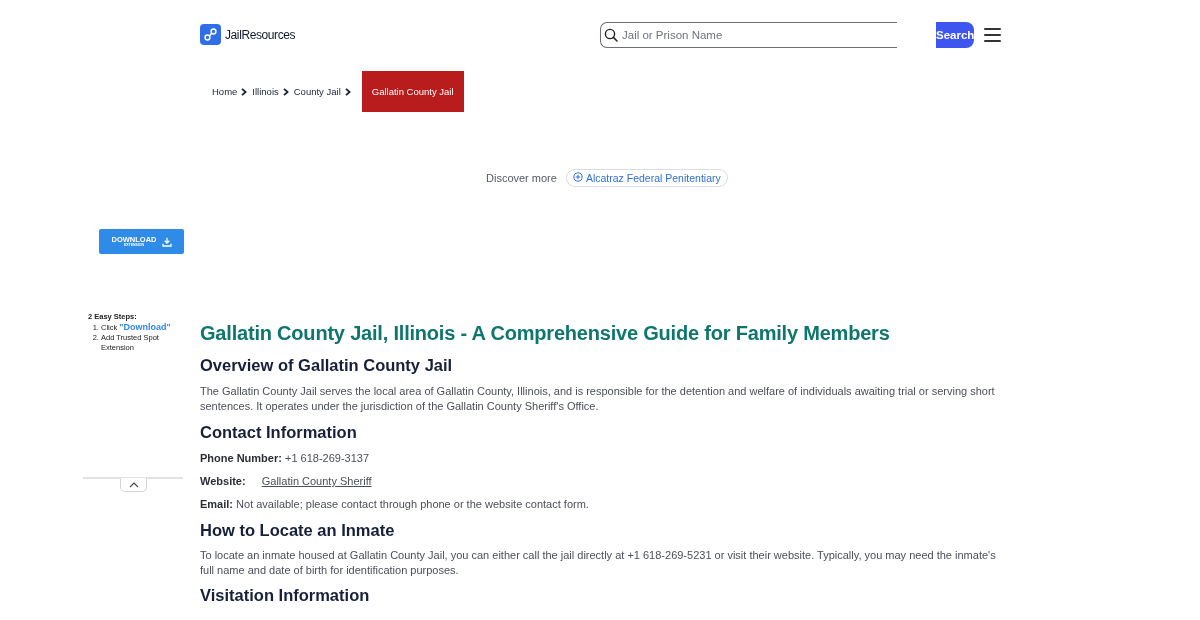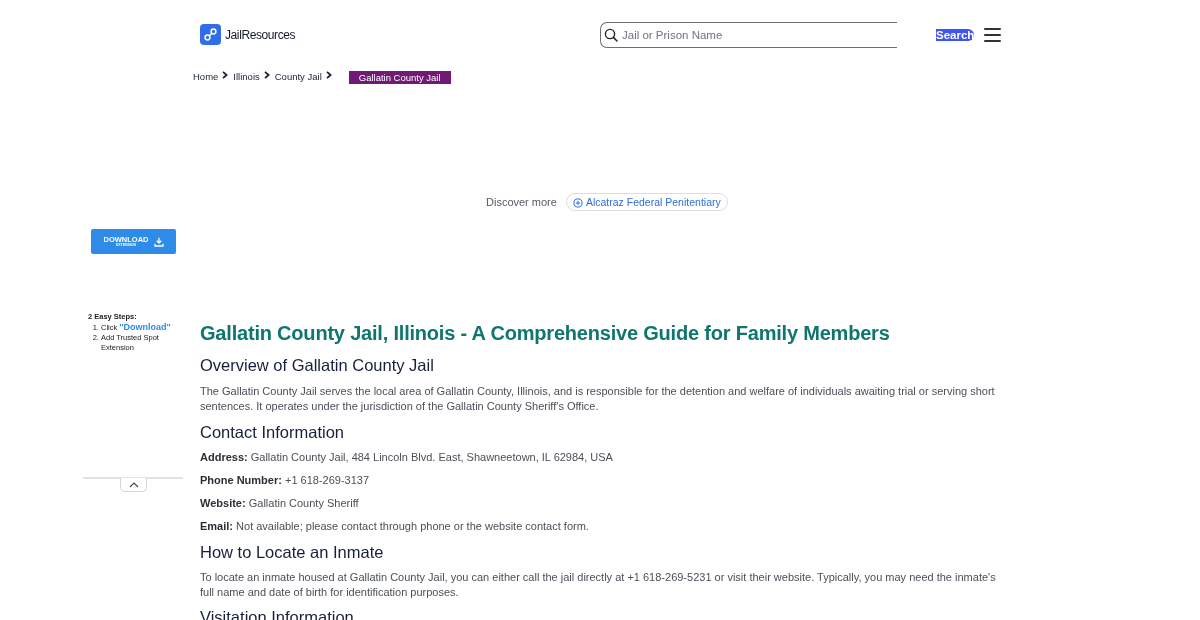--- a/index.html
+++ b/index.html
@@ -4,59 +4,59 @@
 <style>
   * { box-sizing: border-box; margin: 0; padding: 0; }
   html, body { width: 1200px; height: 620px; overflow: hidden; background: #ffffff; }
   body { font-family: "Liberation Sans", "DejaVu Sans", sans-serif; color: #1b2236; position: relative; }
 
   
   .logo { position: absolute; left: 200px; top: 24px; display: flex; align-items: center; gap: 4px; }
   .logo-mark { width: 21px; height: 21px; background: #2f6ee8; border-radius: 4px; display: flex; align-items: center; justify-content: center; }
   .logo-text { font-size: 12px; color: #141a2b; letter-spacing: -0.4px; }
 
-  .search-wrap { position: absolute; left: 600px; top: 22px; width: 356px; height: 26px; display: flex; align-items: center; }
+  .search-wrap { position: absolute; left: 600px; top: 22px; width: 356px; height: 26px; display: flex; }
   .search-box { flex: 0 0 297px; height: 26px; border: 1px solid #6b6f78; border-right: none; border-radius: 7px 0 0 7px; display: flex; align-items: center; padding-left: 3px; background: #fff; }
   .search-box svg { flex: 0 0 auto; }
   .search-input { border: none; outline: none; font-family: "Liberation Sans", sans-serif; font-size: 11.5px; color: #333; width: 260px; margin-left: 4px; background: transparent; }
   .search-input::placeholder { color: #6f7480; }
   .search-btn { flex: 1; background: #3f55f0; color: #fff; border: none; border-radius: 0 8px 8px 0; font-family: "Liberation Sans", sans-serif; font-weight: bold; font-size: 11.5px; cursor: pointer; margin-left: 39px; }
 
   .menu-btn { position: absolute; left: 984px; top: 28px; width: 17px; height: 14px; display: flex; flex-direction: column; justify-content: space-between; cursor: pointer; }
   .menu-btn span { display: block; height: 2px; background: #333; border-radius: 1px; }
 
   
-  .breadcrumb { position: absolute; left: 193px; top: 71px; display: flex; align-items: flex-start; font-size: 9.5px; color: #1b2236; }
+  .breadcrumb { position: absolute; left: 212px; top: 71px; display: flex; align-items: center; font-size: 9.5px; color: #1b2236; }
   .crumb { cursor: pointer; }
   .crumb-sep { margin: 0 5px 0 4px; display: inline-flex; }
-  .crumb-current { background: #701a75; color: #fff; padding: 1px 10px; margin-left: 12px; }
+  .crumb-current { background: #b91c1c; color: #fff; padding: 15px 10px; margin-left: 6px; }
 
   
-  .discover { position: absolute; left: 486px; top: 169px; display: flex; align-items: center; font-size: 11px; color: #555b66; margin-top: 24px; }
-  .discover-chip { margin-left: 9px; display: flex; align-items: flex-end; gap: 3px; border: 1px solid #d9dde4; border-radius: 10px; padding: 2px 6px; color: #2f6fd6; font-size: 10.5px; cursor: pointer; }
+  .discover { position: absolute; left: 486px; top: 169px; display: flex; align-items: center; font-size: 11px; color: #555b66; }
+  .discover-chip { margin-left: 9px; display: flex; align-items: flex-start; gap: 3px; border: 1px solid #d9dde4; border-radius: 10px; padding: 2px 6px; color: #2f6fd6; font-size: 10.5px; cursor: pointer; }
 
   
-  .dl-btn { position: absolute; left: 91px; top: 229px; width: 85px; height: 25px; background: #2f8be8; border-radius: 2px; display: flex; align-items: center; justify-content: center; gap: 5px; cursor: pointer; }
+  .dl-btn { position: absolute; left: 99px; top: 229px; width: 85px; height: 25px; background: #2f8be8; border-radius: 2px; display: flex; align-items: center; justify-content: center; gap: 5px; cursor: pointer; }
   .dl-text { display: flex; flex-direction: column; align-items: center; color: #fff; line-height: 1; }
   .dl-main { font-size: 7.5px; font-weight: bold; }
   .dl-sub { font-size: 3.5px; font-weight: bold; margin-top: 1px; }
   .steps { position: absolute; left: 88px; top: 312px; font-size: 7.5px; color: #222; line-height: 10px; }
   .steps-title { font-weight: bold; }
   .steps ol { margin-left: 13px; }
   .steps .dl-word { color: #2f8be8; font-weight: bold; font-size: 9px; }
   .collapse-bar { position: absolute; left: 83px; top: 477px; width: 100px; height: 2px; background: #e3e3e3; }
   .collapse-tab { position: absolute; left: 120px; top: 478px; width: 27px; height: 14px; border: 1px solid #d5d5d5; border-top: none; border-radius: 0 0 5px 5px; background: #fff; display: flex; align-items: center; justify-content: center; cursor: pointer; }
 
   
   .article { position: absolute; left: 200px; top: 320px; width: 800px; }
   h1.page-title { font-size: 20px; font-weight: bold; color: #0f766e; letter-spacing: -0.2px; line-height: 26px; }
-  h2 { font-size: 16.5px; font-weight: normal; color: #16203a; line-height: 22px; }
+  h2 { font-size: 16.5px; font-weight: bold; color: #16203a; line-height: 22px; }
   p { font-size: 11px; color: #4b4f58; line-height: 15px; }
   p b { color: #2a2e36; }
-  a.link { color: #4b4f58; cursor: pointer; }
+  a.link { color: #4b4f58; text-decoration: underline; cursor: pointer; margin-left: 13px; }
 </style>
 </head>
 <body>
 
 <div class="logo">
   <div class="logo-mark">
     <svg width="15" height="15" viewBox="0 0 15 15">
         <circle cx="4.5" cy="10.5" r="2.4" fill="none" stroke="#fff" stroke-width="1.5"></circle>
         <circle cx="10.5" cy="4.5" r="2.4" fill="none" stroke="#fff" stroke-width="1.5"></circle>
         <path d="M6.3 9 L8.8 6.2" stroke="#fff" stroke-width="1.4"></path>
@@ -141,21 +141,20 @@
     </svg>
 </div>
 
 <article class="article">
   <h1 class="page-title">Gallatin County Jail, Illinois - A Comprehensive Guide for Family Members</h1>
 
   <h2 style="margin-top:8px;">Overview of Gallatin County Jail</h2>
   <p style="margin-top:8px;">The Gallatin County Jail serves the local area of Gallatin County, Illinois, and is responsible for the detention and welfare of individuals awaiting trial or serving short sentences. It operates under the jurisdiction of the Gallatin County Sheriff's Office.</p>
 
   <h2 style="margin-top:7px;">Contact Information</h2>
-  <p style="margin-top:7px;"><b>Address:</b> <span>Gallatin County Jail, 484 Lincoln Blvd. East, Shawneetown, IL 62984, USA</span></p>
   <p style="margin-top:8px;"><b>Phone Number:</b> <span>+1 618-269-3137</span></p>
   <p style="margin-top:8px;"><b>Website:</b> <a class="link">Gallatin County Sheriff</a></p>
   <p style="margin-top:8px;"><b>Email:</b> <span>Not available; please contact through phone or the website contact form.</span></p>
 
   <h2 style="margin-top:7px;">How to Locate an Inmate</h2>
   <p style="margin-top:7px;">To locate an inmate housed at Gallatin County Jail, you can either call the jail directly at +1 618-269-5231 or visit their website. Typically, you may need the inmate's full name and date of birth for identification purposes.</p>
 
   <h2 style="margin-top:6px;">Visitation Information</h2>
 </article>
 

